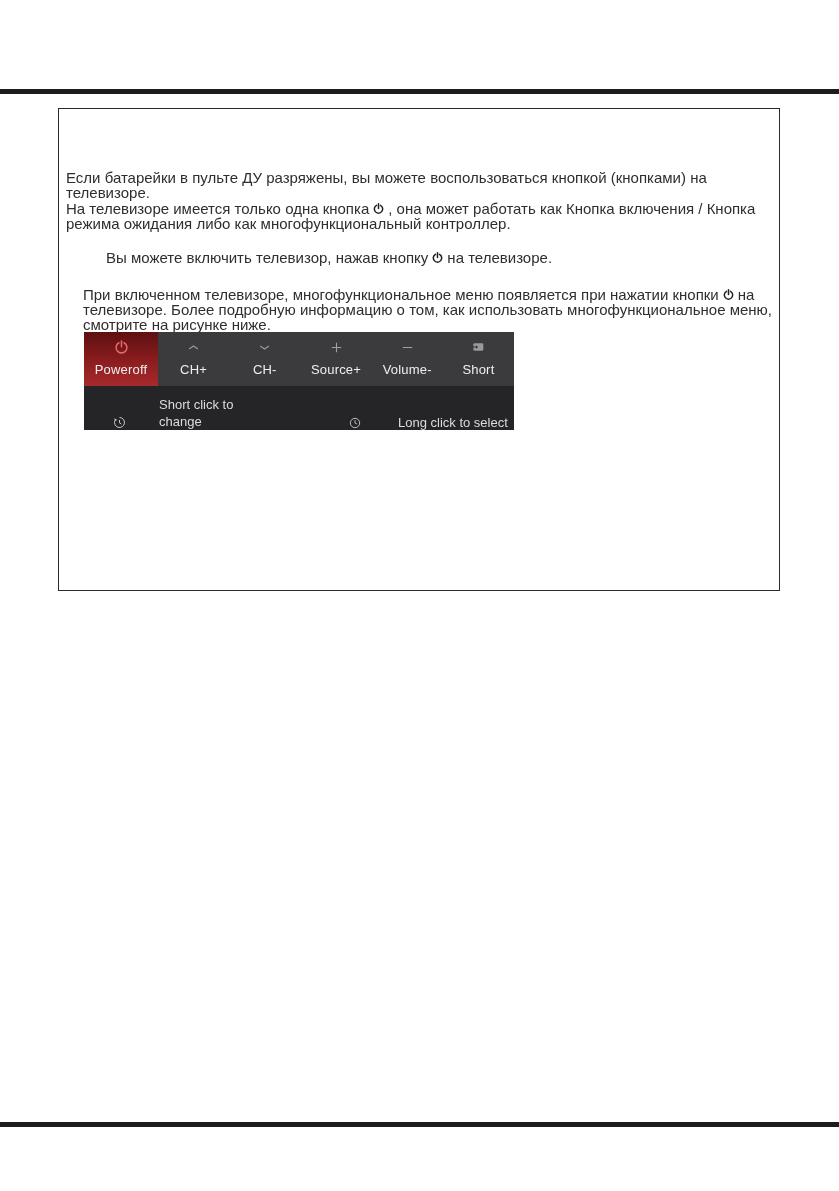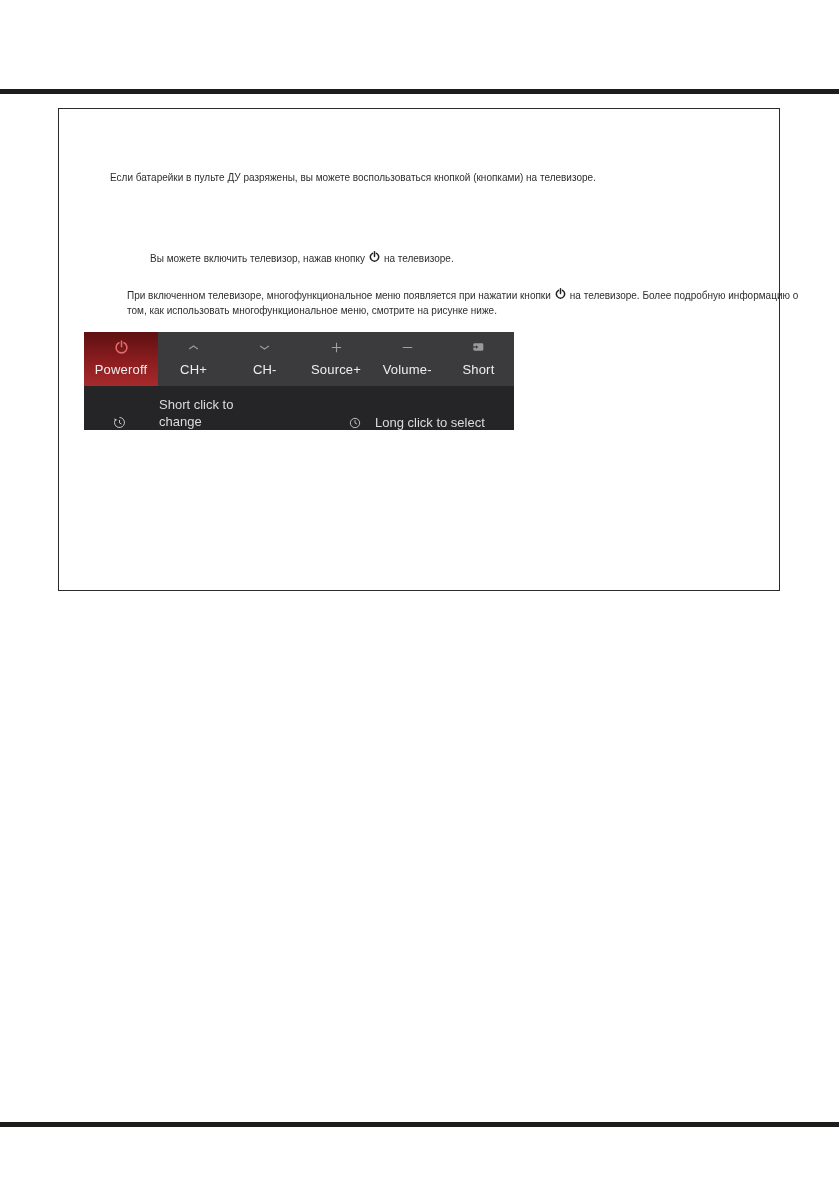--- a/index.html
+++ b/index.html
@@ -18,23 +18,22 @@
   #divider-bottom { top:1122px; }
 
   .content-box {
     position:absolute; left:58px; top:108px;
     width:722px; height:483px;
     border:1.5px solid #2b2b2b;
     background:#ffffff;
   }
   .para {
     position:absolute;
-    font-size:10px; line-height:15px;
+    font-size:15px; line-height:15px;
     color:#2e2e2e;
-    margin-left:44px;
   }
   #para-1 { top:61px; left:7px; width:707px; }
   #para-2 { top:92px; left:7px; width:707px; }
   #para-3 { top:141px; left:24px; width:690px;padding-left:23px; }
   #para-4 { top:178px; left:24px; width:693px; }
 
   .pwr-inline {
     vertical-align:-2px;
     margin:0 3px;
   }
@@ -62,33 +61,39 @@
     height:24px; font-size:13px; color:#efefef; letter-spacing:0.2px;
   }
   .panel-hints {
     display:flex; align-items:flex-end;
     height:44px; background:#252528;
     color:#dcdcdc; font-size:13px;
   }
   .hint-icon-wrap { flex:0 0 70px; display:flex; justify-content:center; }
   .hint-icon-wrap-2 { flex:0 0 16px; margin-left:76px; display:flex; justify-content:center; }
   .hint-text-short { width:112px; margin-left:5px; line-height:17px; }
-  .hint-text-long { margin-left:12px; white-space:nowrap; }
+  .hint-text-long { margin-left:35px; white-space:nowrap; }
 </style>
 </head>
 <body>
 
 <div class="divider" id="divider-top"></div>
 
 <div class="content-box">
 
   <p class="para" id="para-1">
     <span>Если батарейки в пульте ДУ разряжены, вы можете воспользоваться кнопкой (кнопками) на телевизоре.</span>
   </p>
 
+  <p class="para" id="para-2">
+    <span>На телевизоре имеется только одна кнопка</span><svg class="pwr-inline" width="13" height="14" viewBox="0 0 24 24">
+        <path d="M12 2.5 V11" fill="none" stroke="#1f1f1f" stroke-width="2.8" stroke-linecap="round"></path>
+        <path d="M8.3 5.2 A 7.7 7.7 0 1 0 15.7 5.2" fill="none" stroke="#1f1f1f" stroke-width="2.8" stroke-linecap="round"></path>
+      </svg><span>, она может работать как Кнопка включения / Кнопка режима ожидания либо как многофункциональный контроллер.</span>
+  </p>
 
   <p class="para" id="para-3">
     <span>Вы можете включить телевизор, нажав кнопку</span><svg class="pwr-inline" width="13" height="14" viewBox="0 0 24 24">
         <path d="M12 2.5 V11" fill="none" stroke="#1f1f1f" stroke-width="2.8" stroke-linecap="round"></path>
         <path d="M8.3 5.2 A 7.7 7.7 0 1 0 15.7 5.2" fill="none" stroke="#1f1f1f" stroke-width="2.8" stroke-linecap="round"></path>
       </svg><span>на телевизоре.</span>
   </p>
 
   <p class="para" id="para-4">
     <span>При включенном телевизоре, многофункциональное меню появляется при нажатии кнопки</span><svg class="pwr-inline" width="13" height="14" viewBox="0 0 24 24">

